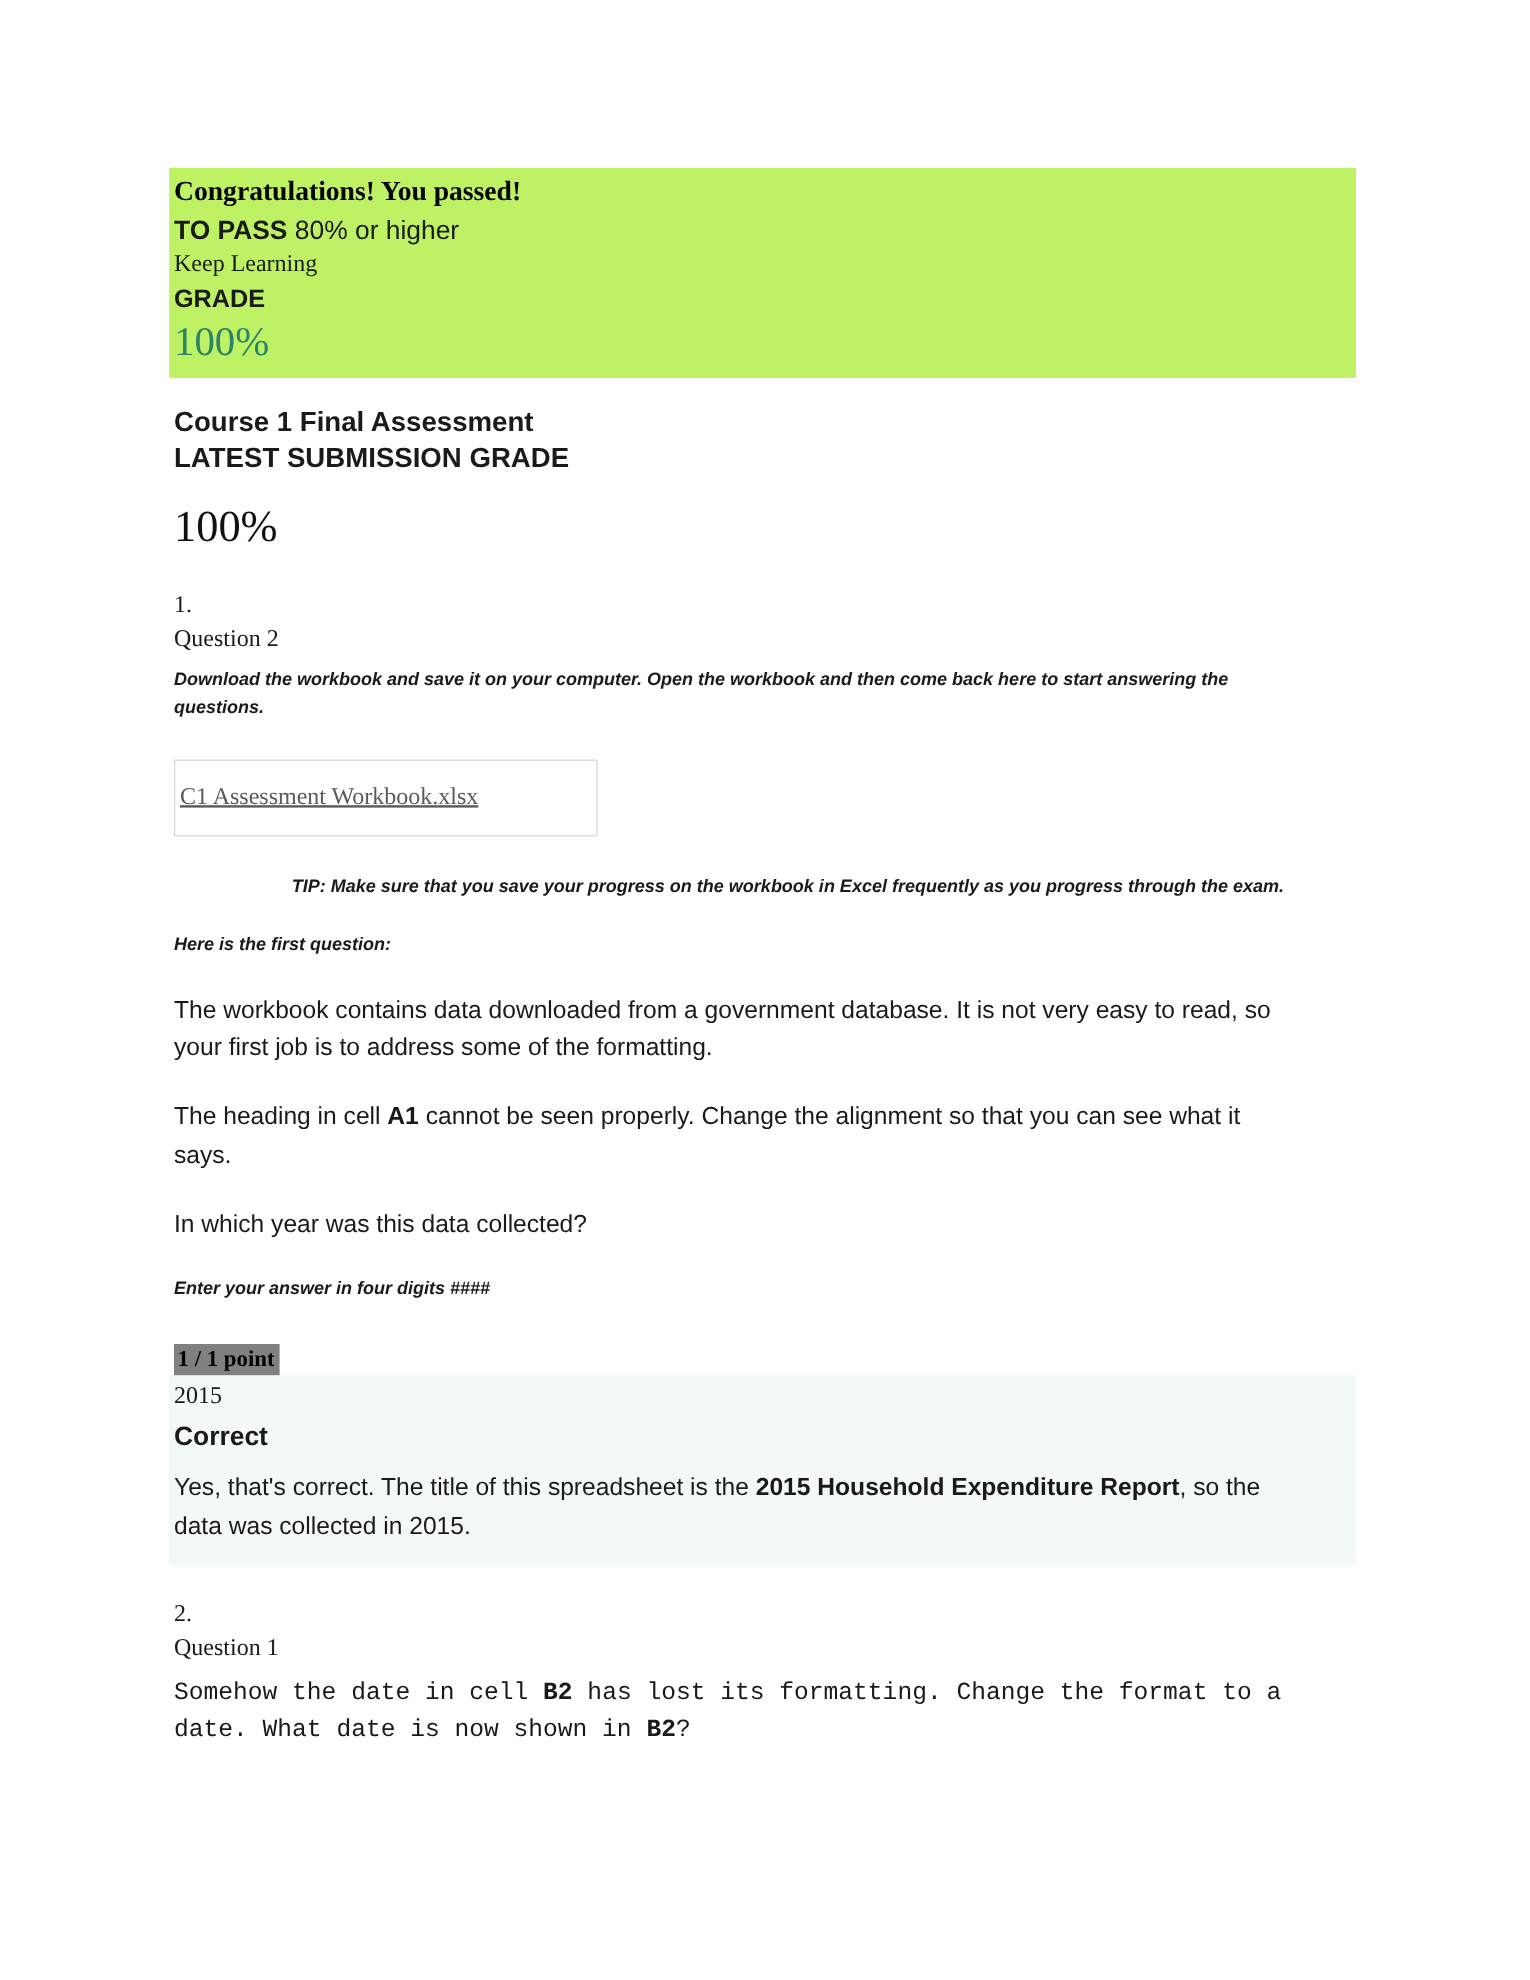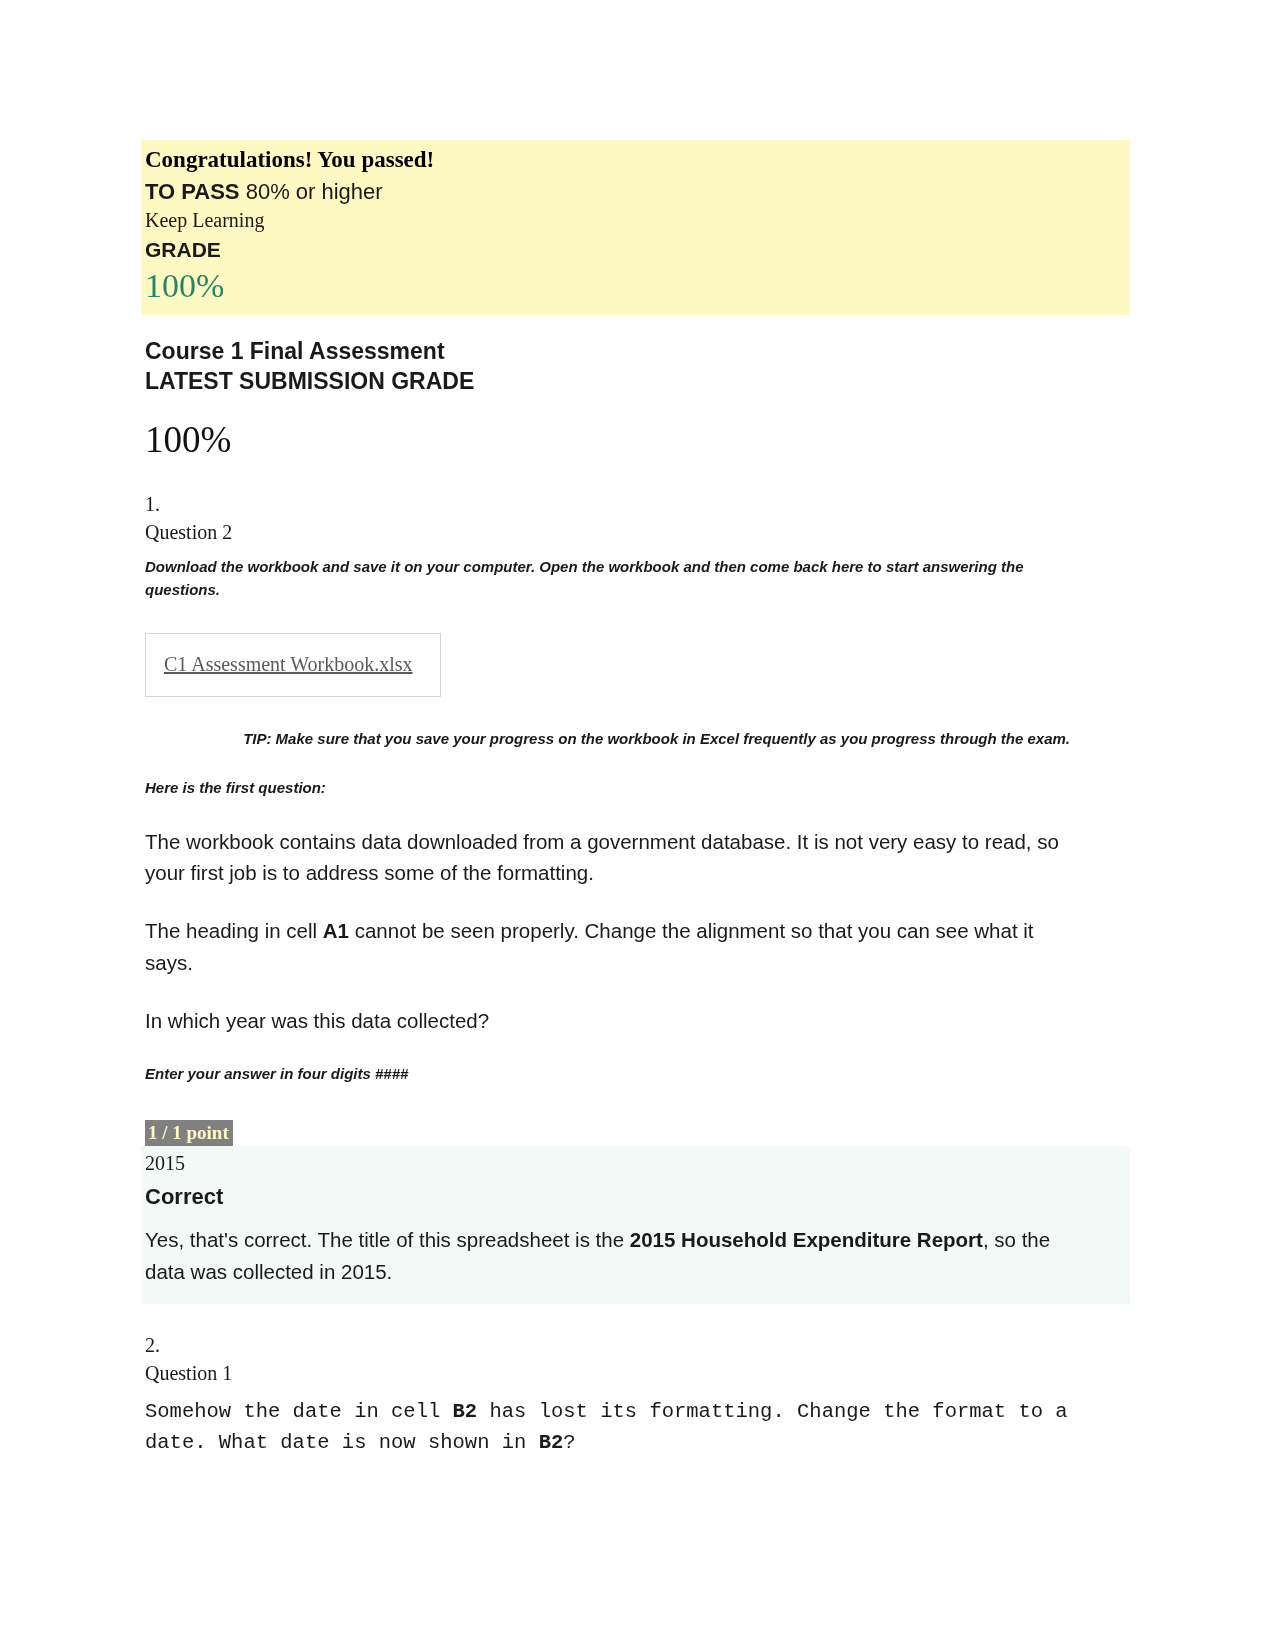--- a/index.html
+++ b/index.html
@@ -17,21 +17,21 @@
   .page {
     position: relative;
     width: 1275px;
     min-height: 1650px;
     box-sizing: border-box;
     padding: 140px 205px 0 145px;
   }
 
   
   .pass-banner {
-    background: #fef9c3;
+    background: #bef264;
     padding: 6px 0 10px 0;
     margin: 0 -60px 0 -4px;
     padding-left: 4px;
   }
   .pass-title {
     font-family: "Liberation Serif", serif;
     font-weight: bold;
     font-size: 23px;
     line-height: 1.2;
     color: #000;
@@ -110,37 +110,37 @@
     font-size: 20.5px;
     line-height: 1.55;
     margin: 26px 0 0 0;
   }
   .para b { font-weight: bold; }
 
   
   .attachment-box {
     margin: 32px 0 0 0;
     border: 1px solid #d6d6d6;
-    width: 296px;
+    width: 353px;
     box-sizing: border-box;
-    padding: 19px 22px 20px 18px;
+    padding: 19px 22px 20px 4px;
   }
   .attachment-link {
     font-family: "Liberation Serif", serif;
     font-size: 20px;
     color: #5a5a5a;
     text-decoration: underline;
     cursor: pointer;
   }
 
   
   .points-badge {
     display: inline-block;
     background: #808080;
-    color: #fef9c3;
+    color: #000000;
     font-family: "Liberation Serif", serif;
     font-weight: bold;
     font-size: 19px;
     line-height: 1.25;
     padding: 1px 4px 2px 3px;
     margin: 34px 0 0 0;
   }
   .feedback-block {
     background: #f3f9f6;
     margin: 0 -60px 0 -4px;

